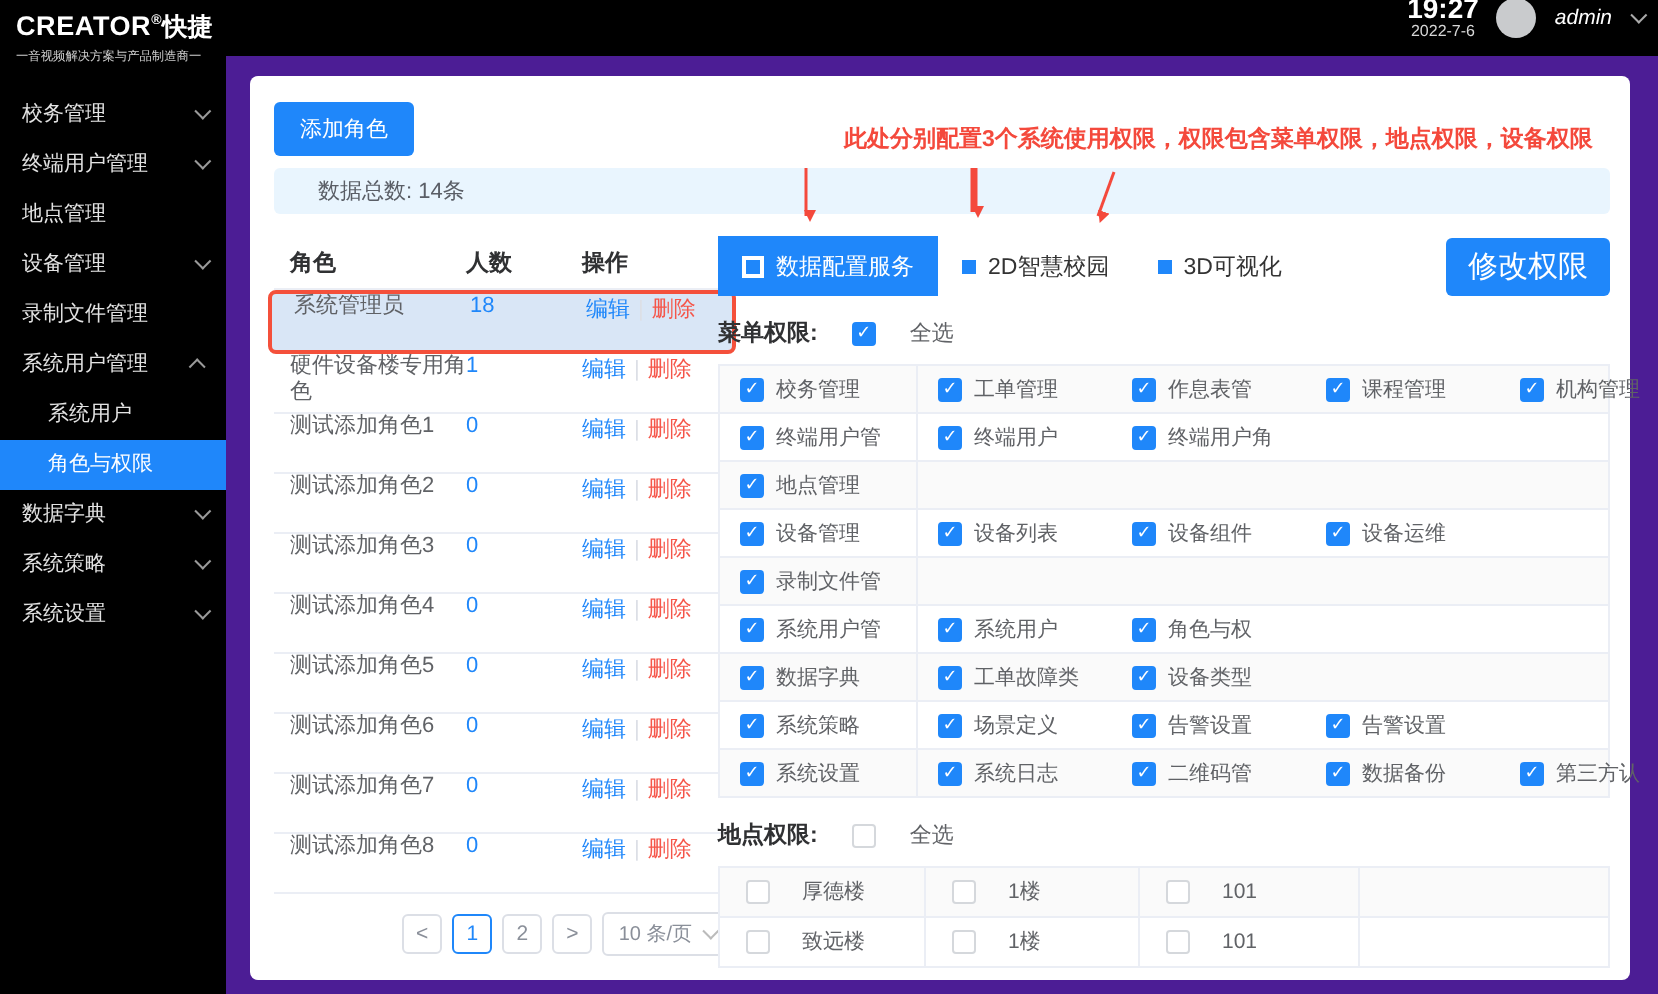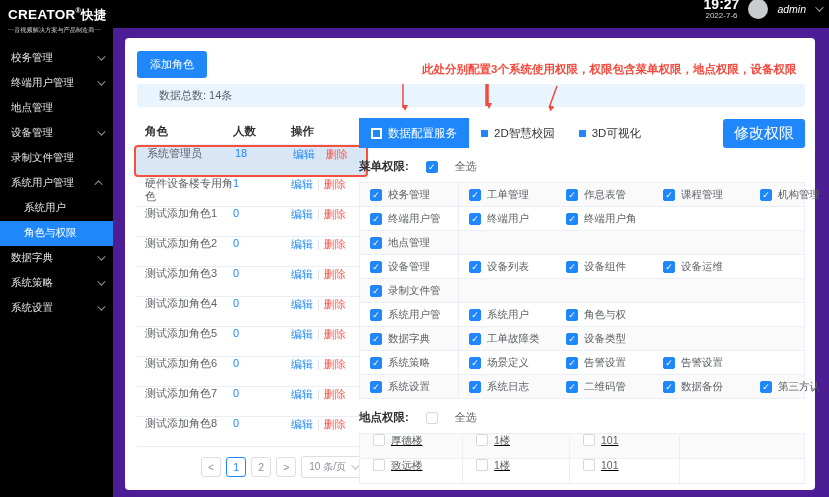--- a/index.html
+++ b/index.html
@@ -88,21 +88,21 @@
   .grid{border:1px solid #ebeef5;border-bottom:none;}
   .p-row{display:flex;align-items:stretch;height:23px;border-bottom:1px solid #ebeef5;background:#fff;}
   .p-row.alt{background:#fafafa;}
   .p-first{flex:0 0 88px;display:flex;align-items:center;gap:6px;padding-left:10px;border-right:1px solid #ebeef5;}
   .p-item{flex:0 0 87px;display:flex;align-items:center;gap:6px;padding-left:10px;}
   .p-label{font-size:10.5px;color:#606266;white-space:nowrap;overflow:hidden;}
 
   .loc-table{border:1px solid #ebeef5;border-bottom:none;}
   .loc-row{display:flex;align-items:stretch;height:24px;border-bottom:1px solid #ebeef5;background:#fff;}
   .loc-row.alt{background:#fafafa;}
-  .loc-cell{display:flex;align-items:flex-start;gap:6px;padding-left:13px;border-right:1px solid #ebeef5;box-sizing:border-box;text-decoration:underline;}
+  .loc-cell{display:flex;align-items:center;gap:16px;padding-left:13px;border-right:1px solid #ebeef5;box-sizing:border-box;}
   .loc-cell:nth-child(1){flex:0 0 103px;}
   .loc-cell:nth-child(2){flex:0 0 107px;}
   .loc-cell:nth-child(3){flex:0 0 110px;}
   .loc-cell:nth-child(4){flex:1;border-right:none;}
 </style>
 </head>
 <body>
 
 <div class="container">
 

